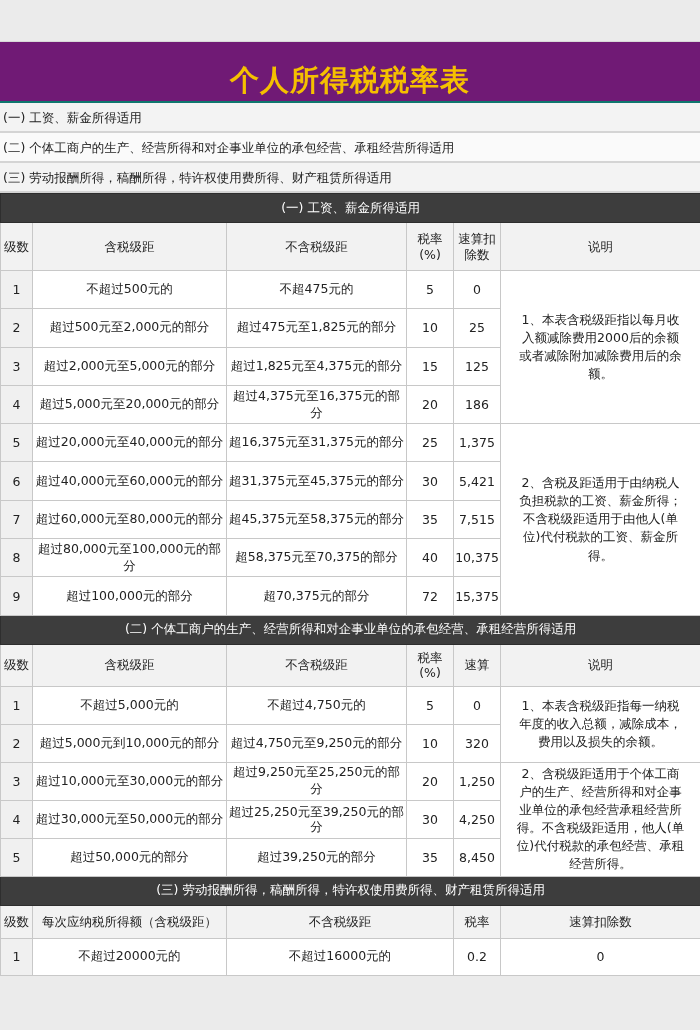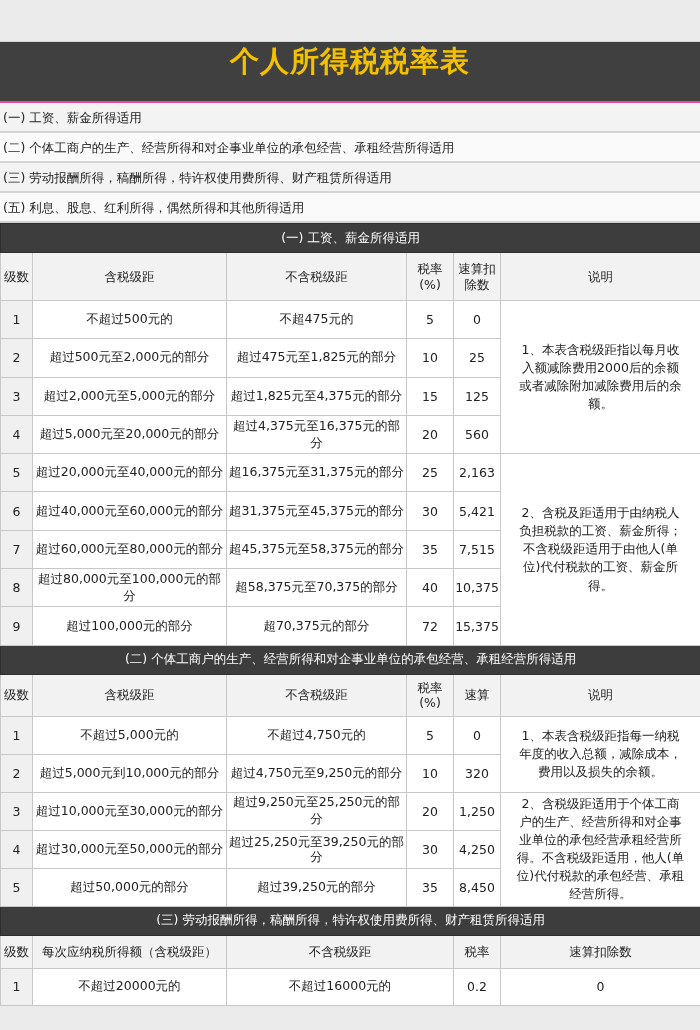--- a/index.html
+++ b/index.html
@@ -1,19 +1,19 @@
 <!DOCTYPE html>
 <html><head>
 <meta charset="utf-8">
 <style>
   * { box-sizing: border-box; margin: 0; padding: 0; }
   html, body { width: 700px; height: 1030px; overflow: hidden; background: #ebebeb; }
   body { font-family: "DejaVu Sans", "Liberation Sans", sans-serif; color: #222; font-size: 12px; position: relative; }
   .top-gap { height: 41px; background: #ebebeb; }
-  .title-bar { height: 62px; background: #404040; border-top: 1px solid #d8d8d8; border-bottom: 2px solid #ec4899; display: flex; align-items: flex-start; justify-content: center; }
+  .title-bar { height: 62px; background: #701a75; border-top: 1px solid #d8d8d8; border-bottom: 2px solid #0f766e; display: flex; align-items: flex-end; justify-content: center; }
   .title-bar h1 { font-family: "DejaVu Serif", "Liberation Serif", serif; color: #f5c000; font-size: 29px; font-weight: bold; letter-spacing: 1px; }
   .cat-list { background: #fff; }
   .cat-item { height: 30px; line-height: 29px; padding-left: 3px; font-size: 12.5px; border-bottom: 2px solid #d4d4d4; background: #f3f3f3; }
   .cat-item:nth-child(even) { background: #fafafa; }
   table { border-collapse: collapse; width: 700px; table-layout: fixed; background: #fff; }
   td, th { border: 1px solid #c8c8c8; text-align: center; vertical-align: middle; font-weight: normal; font-size: 12.5px; }
   .sec-head td { background: #3d3d3d; color: #fff; height: 29px; font-size: 12.5px; border: 1px solid #2e2e2e; }
   .col-head th { background: #f2f2f2; height: 48px; line-height: 1.25; }
   .col-head.short th { height: 42px; }
   .lvl { background: #f0f0f0; }
@@ -27,21 +27,20 @@
 
 <div class="top-gap"></div>
 <div class="title-bar">
   <h1>个人所得税税率表</h1>
 </div>
 
 <div class="cat-list">
   <div class="cat-item">(一) 工资、薪金所得适用</div>
   <div class="cat-item">(二) 个体工商户的生产、经营所得和对企事业单位的承包经营、承租经营所得适用</div>
   <div class="cat-item">(三) 劳动报酬所得，稿酬所得，特许权使用费所得、财产租赁所得适用</div>
-  <div class="cat-item">(五) 利息、股息、红利所得，偶然所得和其他所得适用</div>
 </div>
 
 <table>
   <colgroup>
     <col style="width:32px">
       <col style="width:194px">
       <col style="width:180px">
       <col style="width:47px">
       <col style="width:47px">
       <col style="width:200px">
@@ -79,28 +78,28 @@
     <td>超过2,000元至5,000元的部分</td>
     <td>超过1,825元至4,375元的部分</td>
     <td>15</td>
     <td>125</td>
   </tr>
   <tr class="row">
     <td class="lvl">4</td>
     <td>超过5,000元至20,000元的部分</td>
     <td>超过4,375元至16,375元的部分</td>
     <td>20</td>
-    <td>560</td>
+    <td>186</td>
   </tr>
   <tr class="row">
     <td class="lvl">5</td>
     <td>超过20,000元至40,000元的部分</td>
     <td>超16,375元至31,375元的部分</td>
     <td>25</td>
-    <td>2,163</td>
+    <td>1,375</td>
     <td rowspan="5" class="desc">2、含税及距适用于由纳税人负担税款的工资、薪金所得；不含税级距适用于由他人(单位)代付税款的工资、薪金所得。</td>
   </tr>
   <tr class="row">
     <td class="lvl">6</td>
     <td>超过40,000元至60,000元的部分</td>
     <td>超31,375元至45,375元的部分</td>
     <td>30</td>
     <td>5,421</td>
   </tr>
   <tr class="row">

